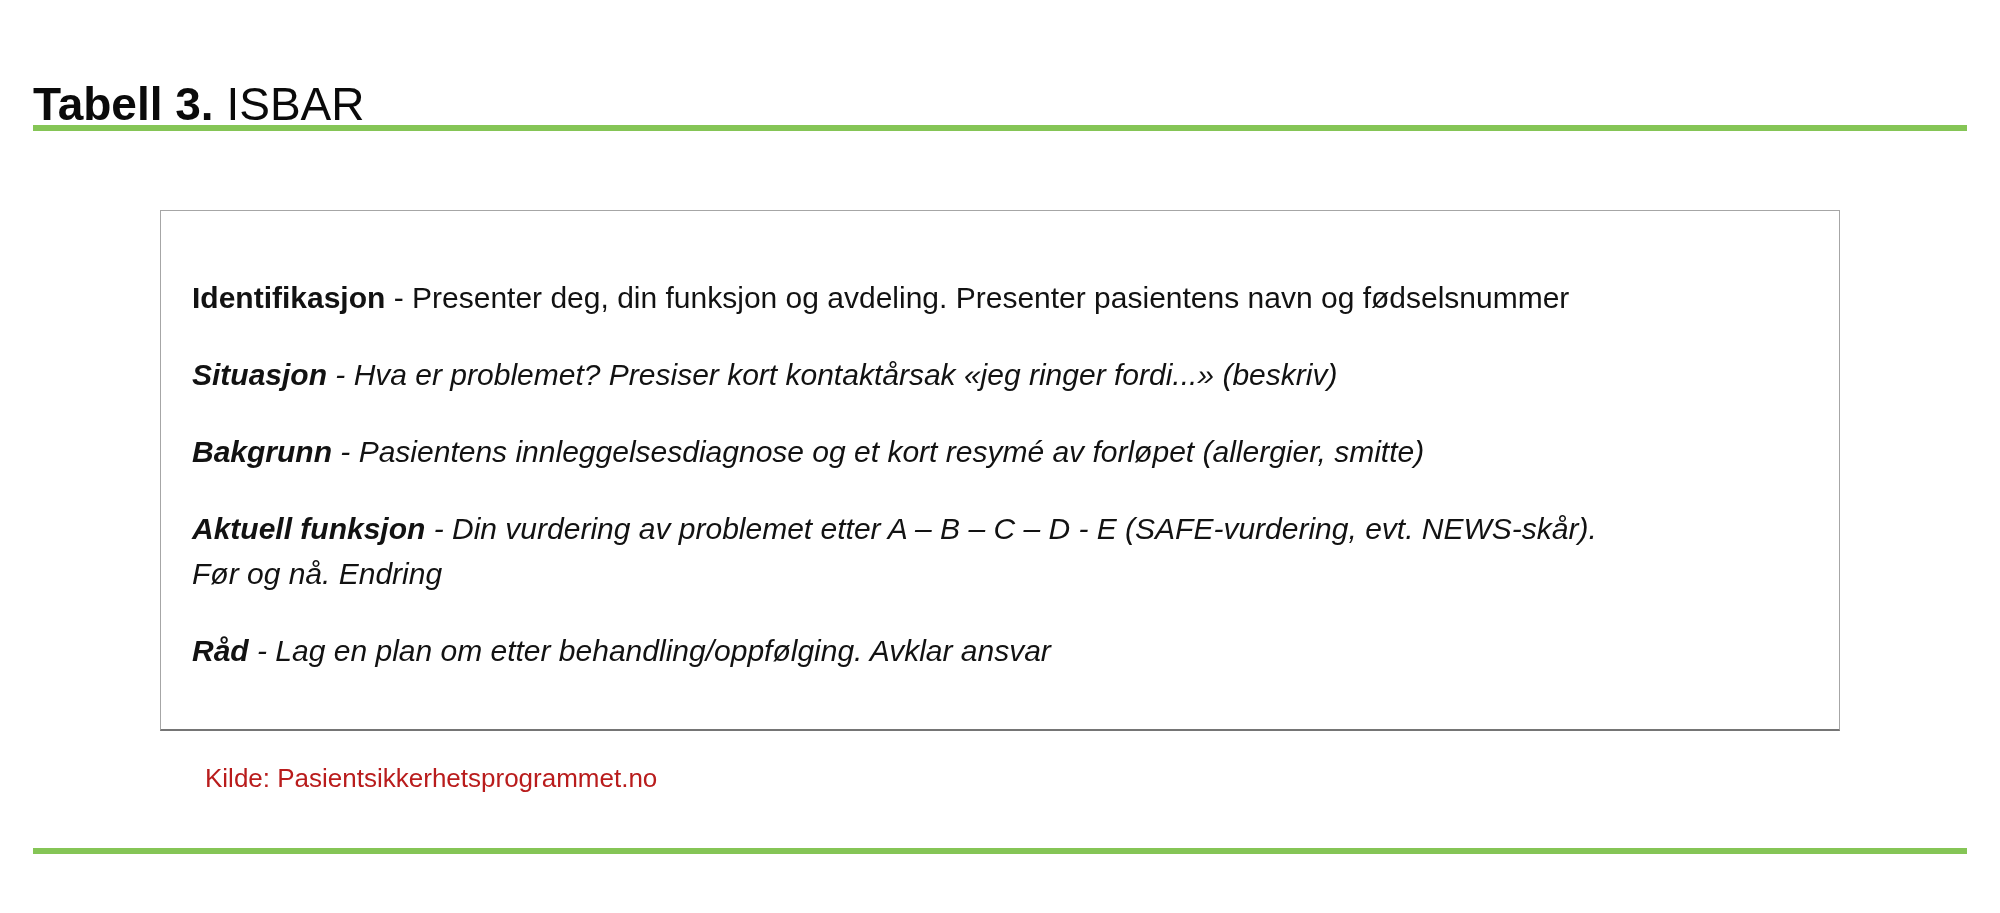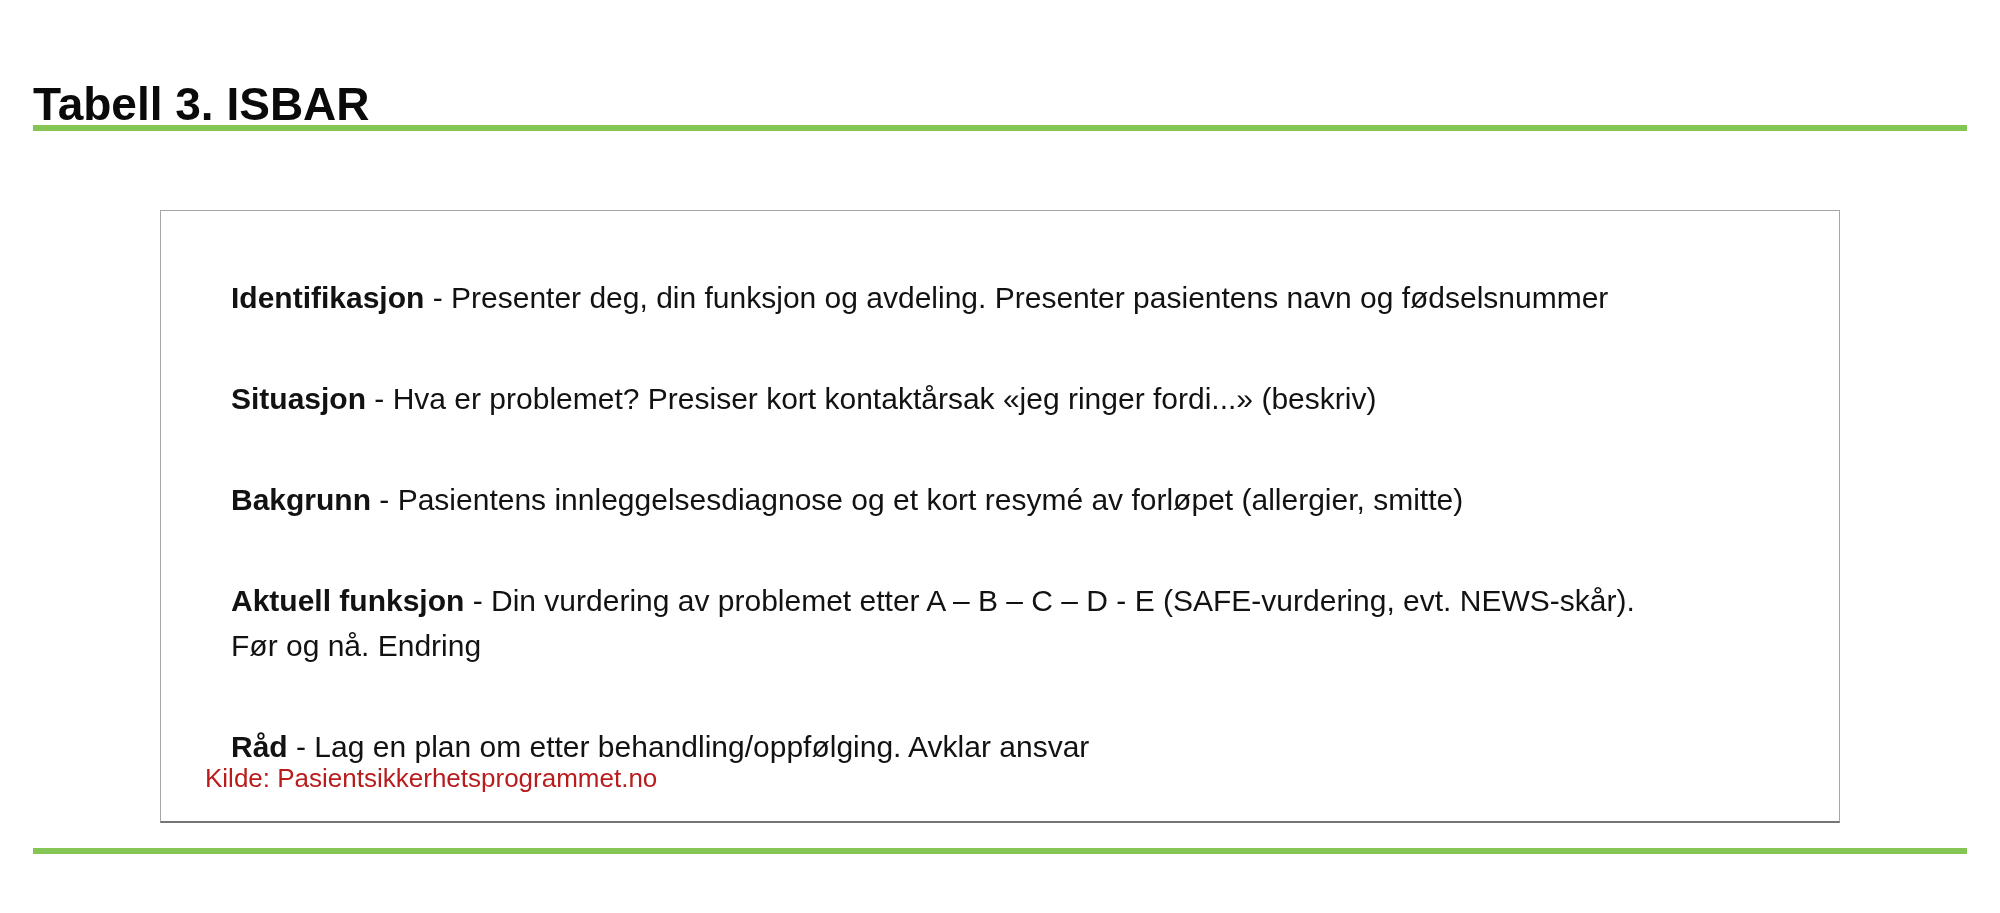--- a/index.html
+++ b/index.html
@@ -8,42 +8,42 @@
     font-family: "Liberation Sans", "DejaVu Sans", sans-serif;
     color: #141414;
   }
 
   .page-title {
     position: absolute; left: 33px; top: 46px;
     font-size: 46px; line-height: 1.2; color: #0a0a0a;
     white-space: nowrap;
   }
   .page-title .t-bold { font-weight: 700; text-align: center; }
-  .page-title .t-reg  { font-weight: 700; }
+  .page-title .t-reg  { font-weight: 400; }
 
   .rule-green {
     position: absolute; left: 33px; width: 1934px; height: 6px;
     background: #85c556;
   }
   .rule-top    { top: 125px; }
   .rule-bottom { top: 848px; }
 
   .isbar-box {
     position: absolute; left: 160px; top: 210px;
-    width: 1680px; height: 613px; box-sizing: border-box;
+    width: 1680px; height: 521px; box-sizing: border-box;
     background: #ffffff;
     border: 1px solid #a6a6a6;
     border-bottom: 2px solid #757575;
-    padding: 34px 42px 36px 70px;
+    padding: 34px 42px 36px 31px;
   }
 
   .isbar-row {
     font-size: 30px; line-height: 45px; color: #121212;
   }
-  .isbar-row + .isbar-row { margin-top: 56px; }
+  .isbar-row + .isbar-row { margin-top: 32px; font-style: italic; }
   .isbar-label { font-weight: 700; }
   .isbar-text  { font-weight: 400; white-space: pre-line; }
 
   .source-line {
     position: absolute; left: 205px; top: 762px;
     font-size: 26px; line-height: 1.3; color: #b91c1c;
   }
 </style>
 </head>
 <body>

